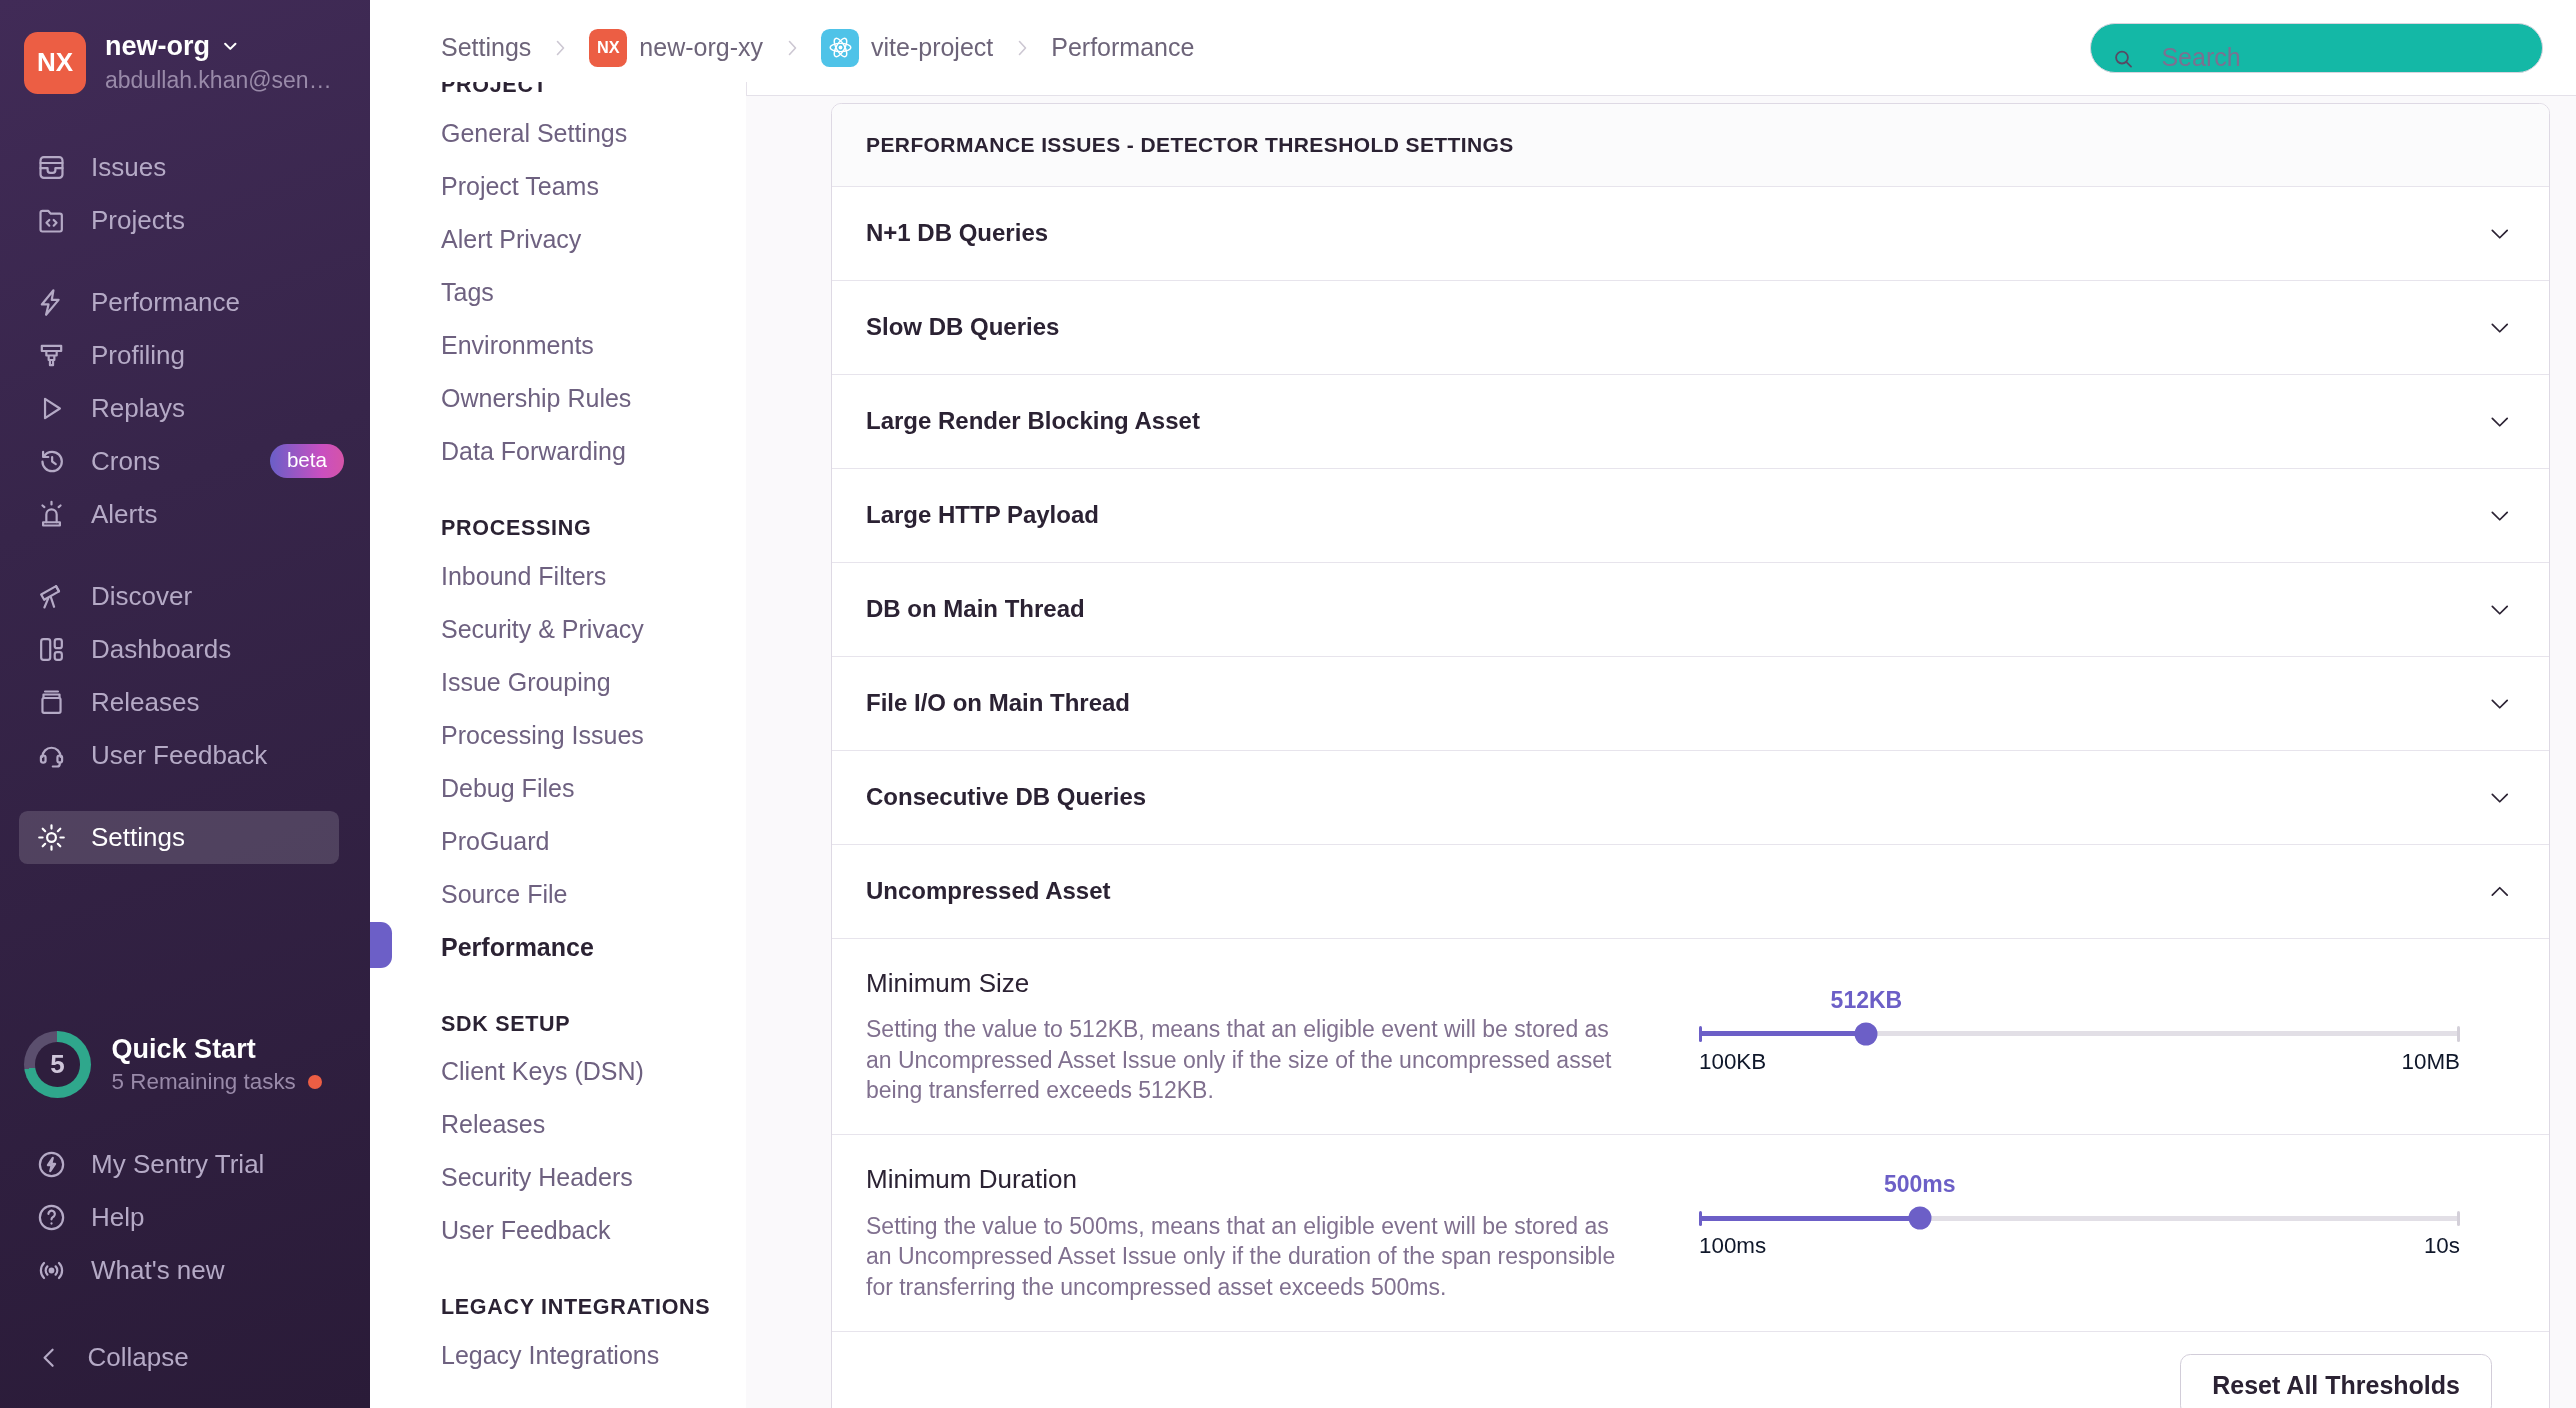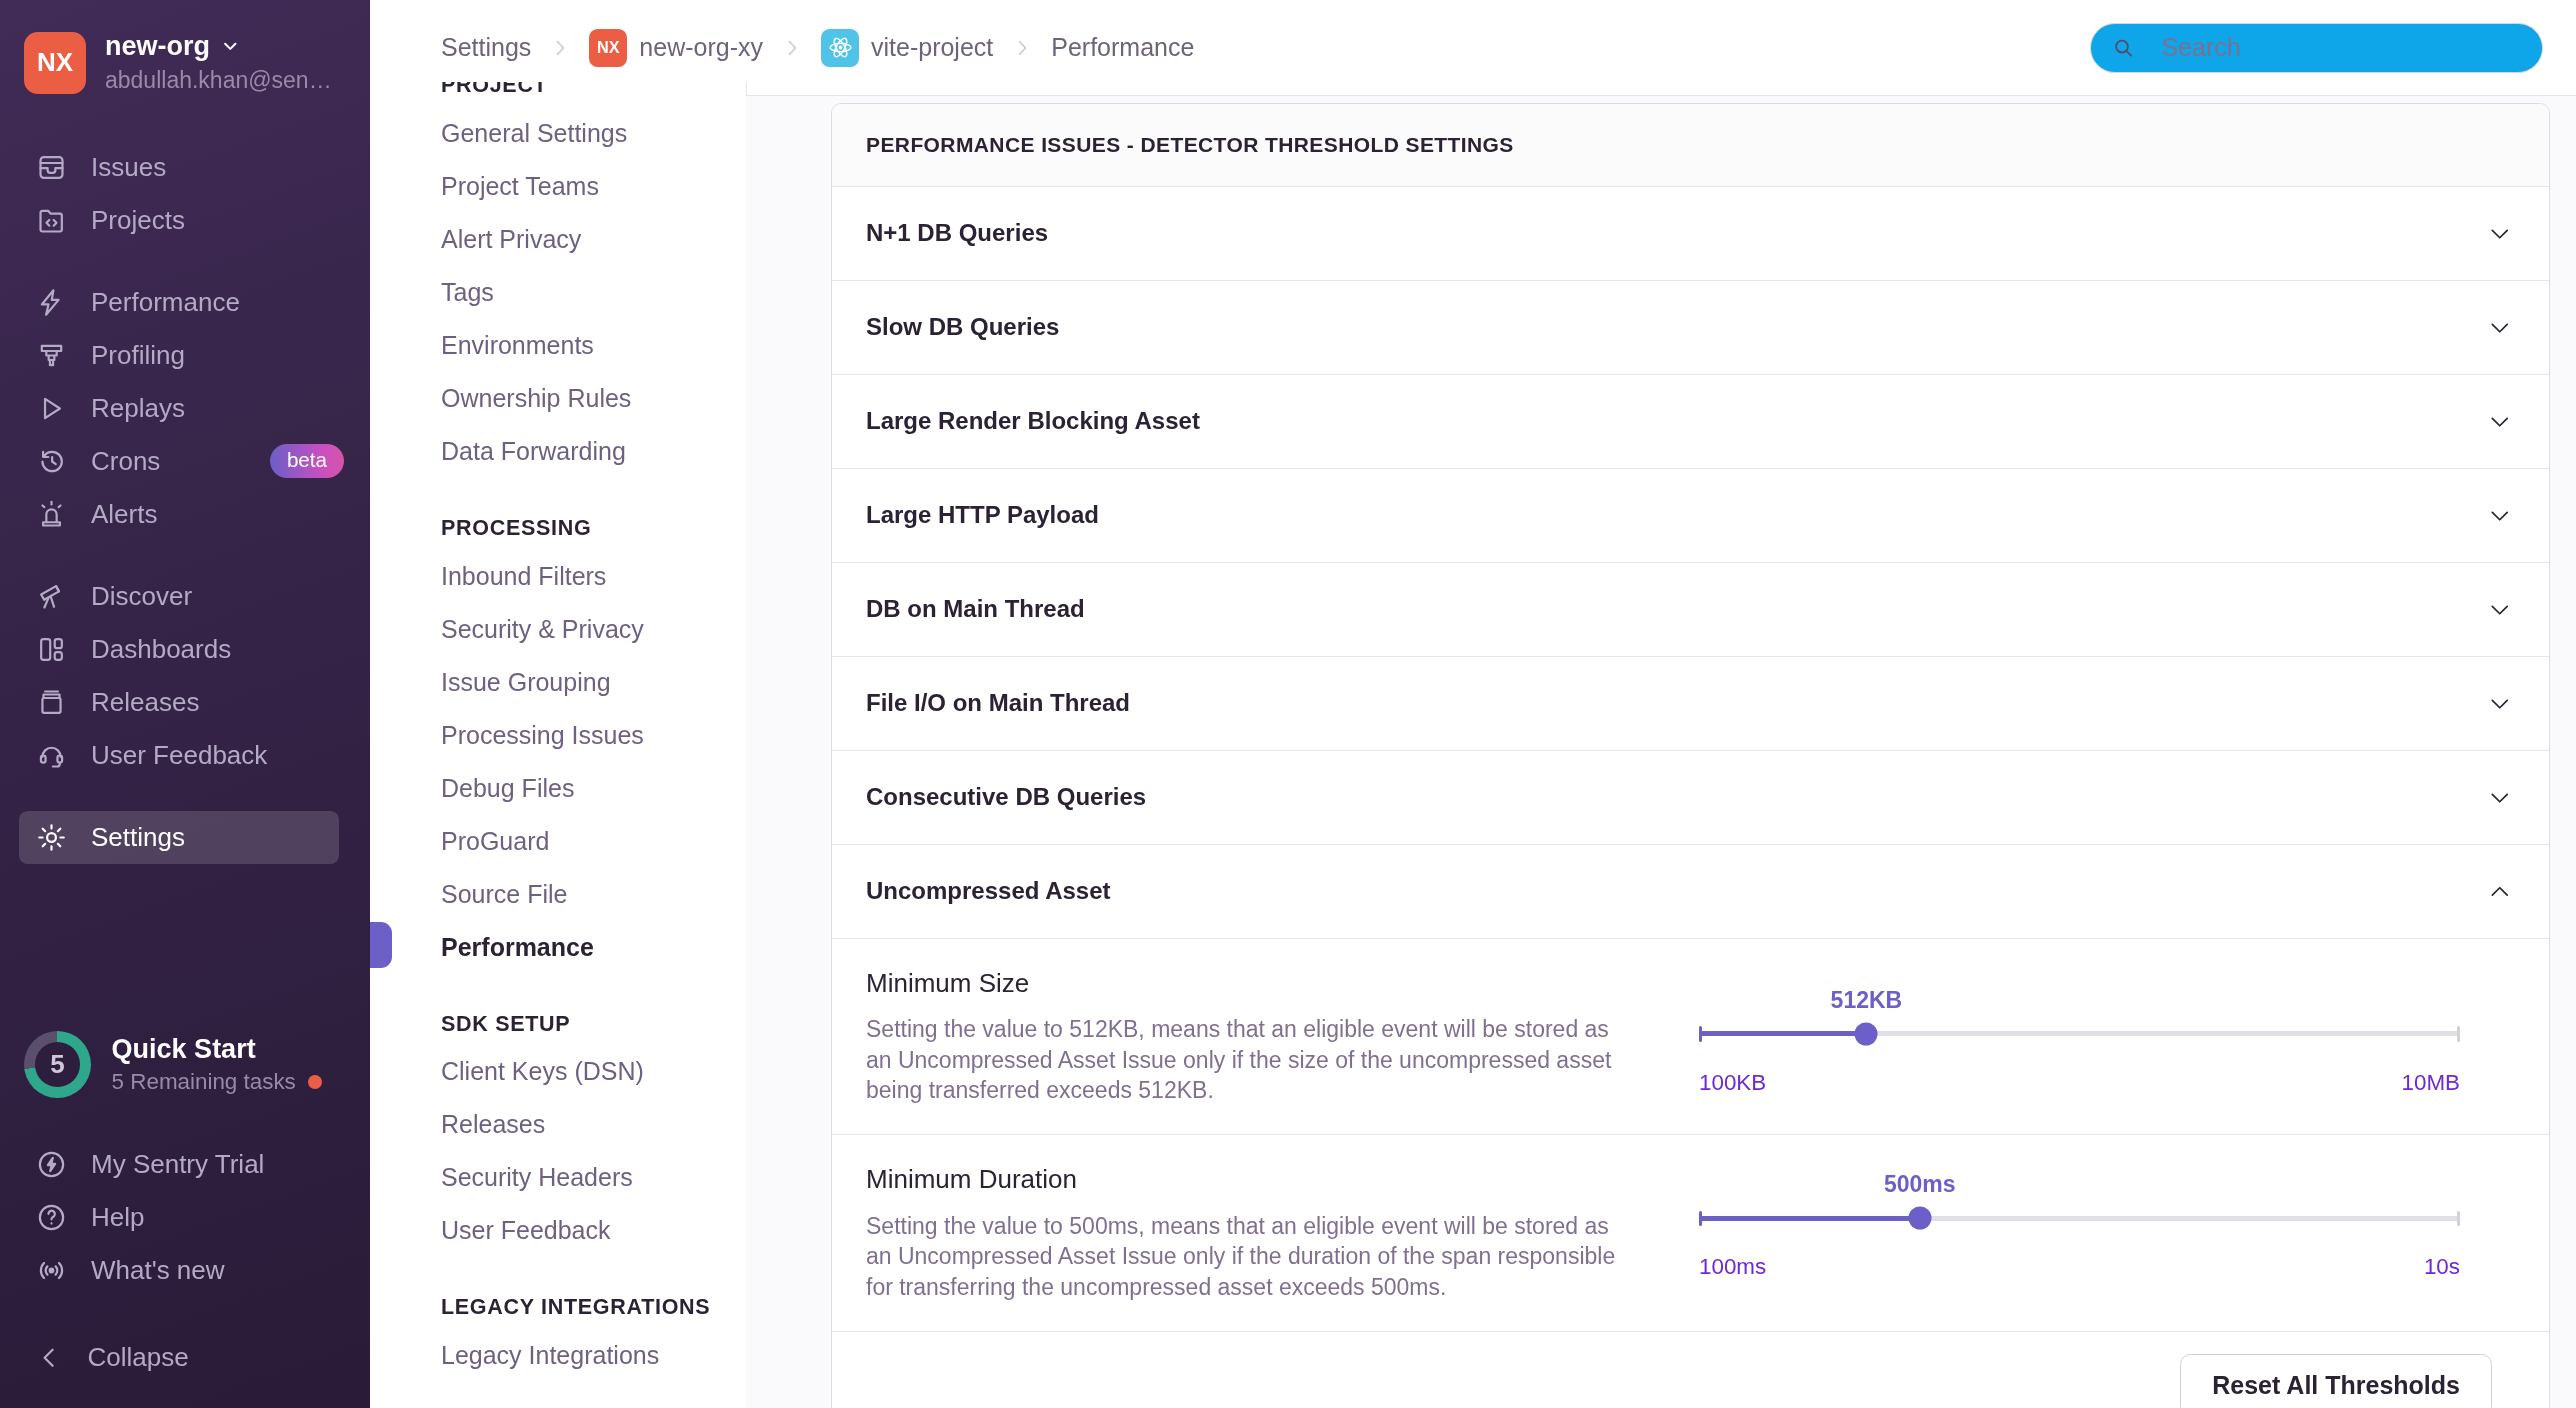--- a/index.html
+++ b/index.html
@@ -42,21 +42,21 @@
   
   .topbar { position:absolute; left:370px; top:0; right:0; height:96px; background:#fff;
     border-bottom:0.9px solid #e4e1e9; display:flex; align-items:center; padding:0 33px 0 71px; }
   .crumbs { display:flex; align-items:center; gap:17px; font-size:25px; color:#6d6479; }
   .crumb { display:flex; align-items:center; gap:12px; cursor:pointer; }
   .crumb-badge { width:38px; height:38px; border-radius:8.6px; background:#ec5e44; color:#fff;
     font-size:16.3px; font-weight:bold; display:flex; align-items:center; justify-content:center; }
   .crumb-react { width:38px; height:38px; border-radius:8.6px; background:#4fc3e8;
     display:flex; align-items:center; justify-content:center; }
   .searchbox { margin-left:auto; width:453px; height:50px; border:1.7px solid #d9d4de;
-    border-radius:25px; display:flex; align-items:center; gap:27px; padding:0 20.6px; background:#0ea5e9; }
+    border-radius:25px; display:flex; align-items:flex-end; gap:27px; padding:0 20.6px; background:#14b8a6; }
   .searchbox input { border:none; outline:none; font-size:25px; color:#2b2233; width:100%;
     font-family:"Liberation Sans", sans-serif; background:transparent; }
   .searchbox input::placeholder { color:#7b7191; }
 
   
   .settings-nav { position:absolute; left:370px; top:82px; bottom:0; width:377px;
     background:#fff; border-right:0.9px solid #e6e2ea; overflow:hidden; padding:0 0 0 71px; }
   .sn-header { font-size:21.5px; font-weight:bold; letter-spacing:0.7px; color:#2b2233;
     text-transform:uppercase; margin:38px 0 8.6px; }
   .sn-header.first { margin-top:-8.6px; }
@@ -91,21 +91,21 @@
   .track-wrap { position:relative; height:26px; cursor:pointer; }
   .track { position:absolute; top:10.3px; left:0; right:0; height:5.2px; border-radius:2.6px; background:#e2dfe6; }
   .track-fill { position:absolute; top:10.3px; left:0; width:var(--fill); height:5.2px;
     border-radius:2.6px; background:#6c5fc7; }
   .cap { position:absolute; top:5.2px; width:3.4px; height:15.5px; border-radius:1.7px; }
   .cap-left { left:0; background:#6c5fc7; }
   .cap-right { right:0; background:#d4d0d9; }
   .handle { position:absolute; top:13px; left:var(--fill); width:23px; height:23px;
     border-radius:50%; background:#6c5fc7; transform:translate(-50%,-50%); cursor:grab; }
   .range-labels { display:flex; justify-content:space-between; font-size:22.4px;
-    color:#6d28d9; margin-top:23px; }
+    color:#0f172a; margin-top:2px; }
 
   .panel-footer { height:106px; display:flex; align-items:center; justify-content:flex-end;
     padding:0 57px; background:#fff; }
   .reset-btn { height:62px; padding:0 31px; background:#fff; border:1.7px solid #d2cdd9;
     border-radius:10.3px; font-size:25px; font-weight:bold; color:#2b2233; cursor:pointer;
     font-family:"Liberation Sans", sans-serif; }
 
   svg { display:block; }
 </style>
 </head>

